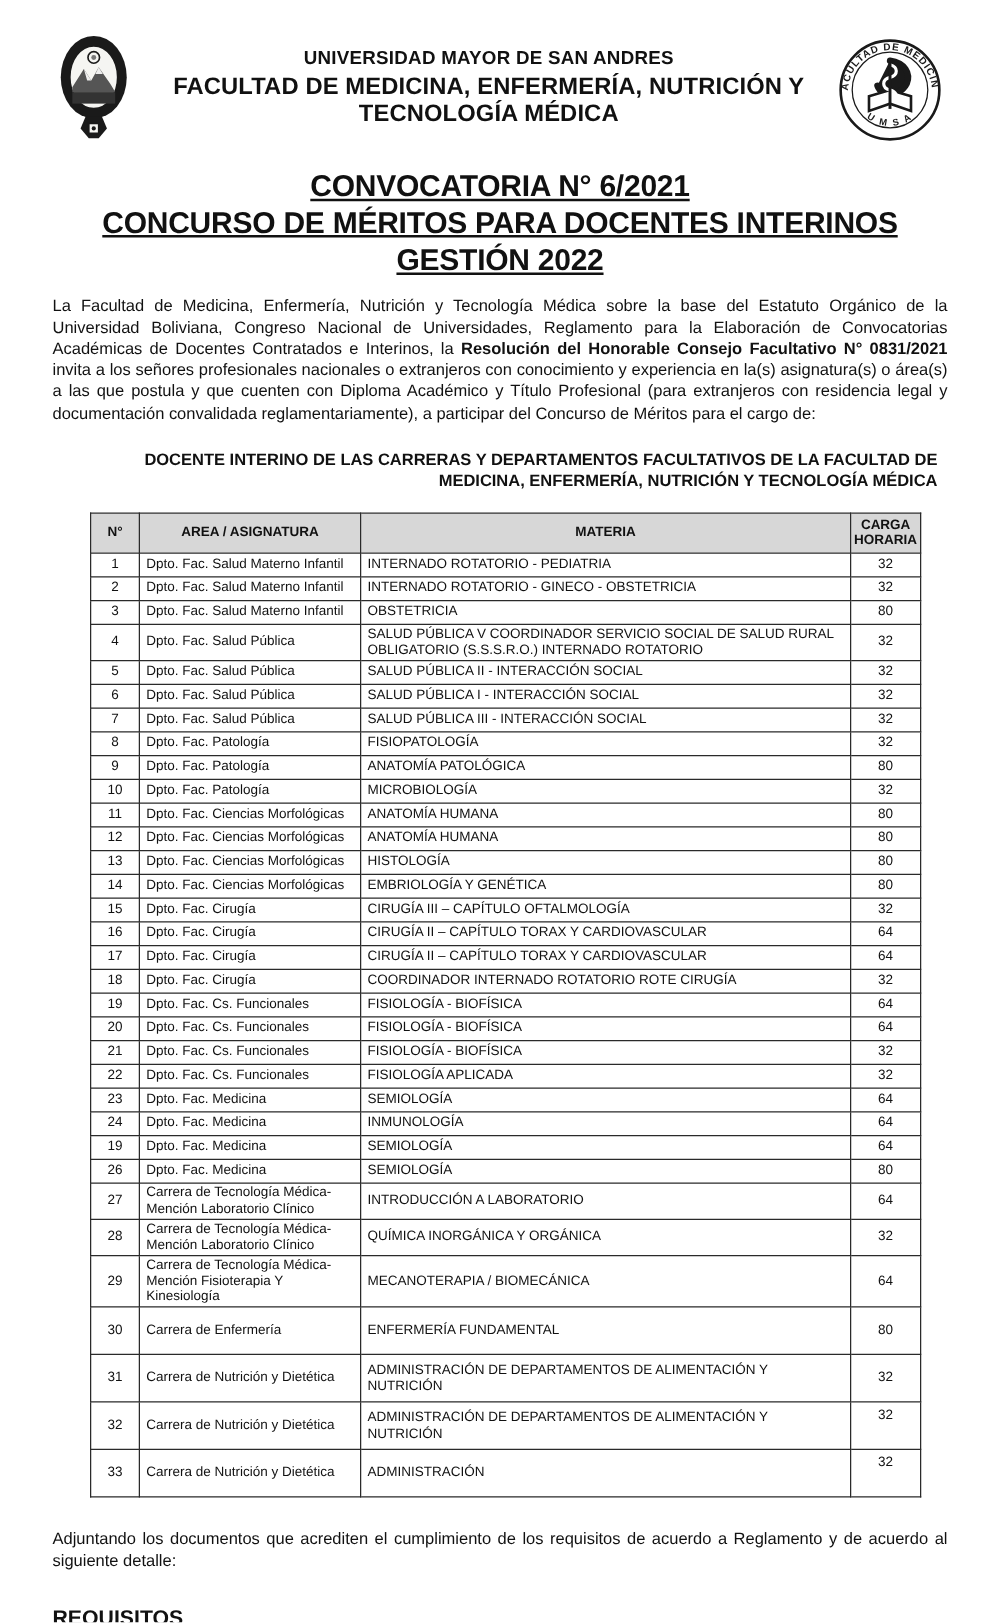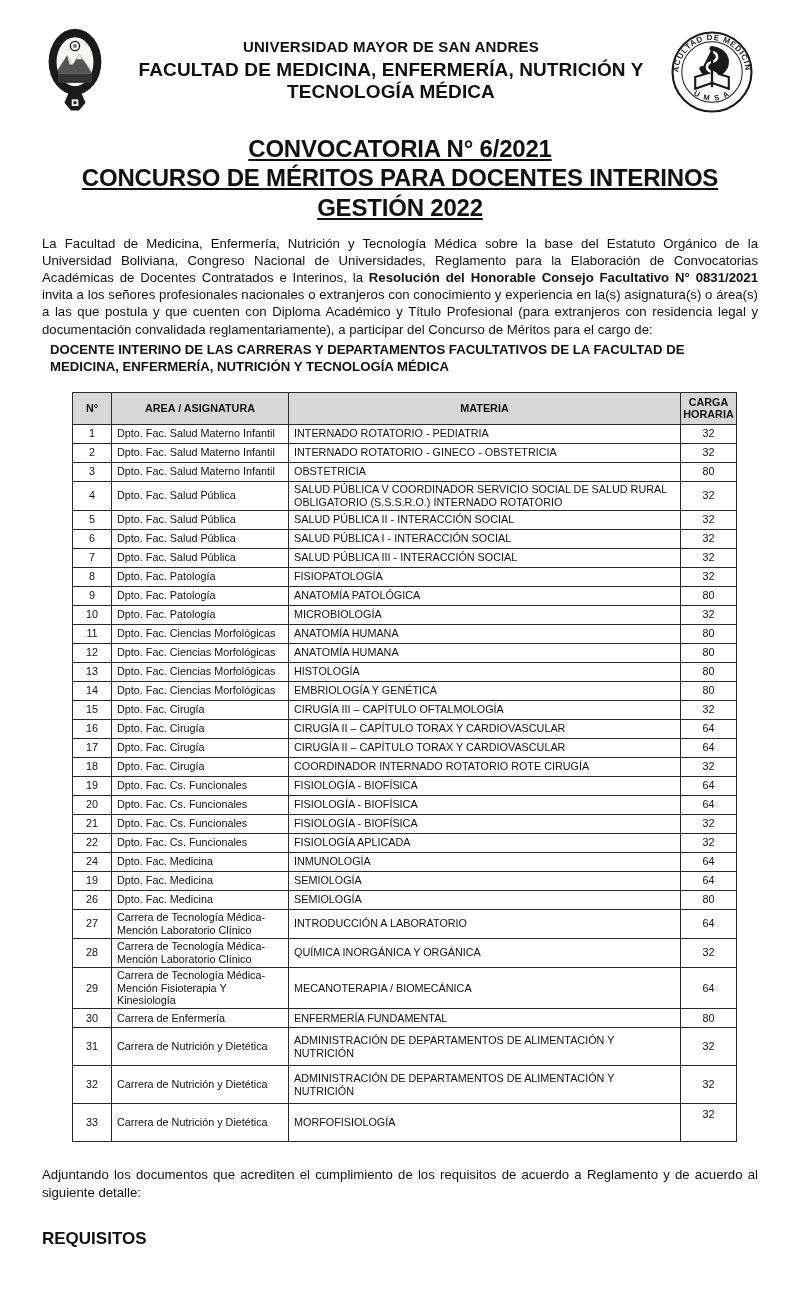--- a/index.html
+++ b/index.html
@@ -32,23 +32,23 @@
   
   .intro {
     margin-top: 13px;
     font-size: 13.2px; line-height: 1.3;
     text-align: justify;
   }
   .intro b { font-weight: 700; }
 
   
   .section-title {
-    margin: 3px auto 0 auto;
+    margin: 20px auto 0 auto;
     width: 700px;
-    text-align: left;
+    text-align: right;
     font-size: 13.2px; font-weight: 700; line-height: 1.3;
   }
 
   
   table.cargos {
     margin: 17px 0 0 30px;
     width: 664px;
     border-collapse: collapse;
     table-layout: fixed;
     font-size: 10.8px;
@@ -279,20 +279,26 @@
       <td class="materia">FISIOLOGÍA - BIOFÍSICA</td>
       <td class="carga">32</td>
     </tr>
         <tr>
       <td class="n">22</td>
       <td class="area">Dpto. Fac. Cs. Funcionales</td>
       <td class="materia">FISIOLOGÍA APLICADA</td>
       <td class="carga">32</td>
     </tr>
         <tr>
+      <td class="n">23</td>
+      <td class="area">Dpto. Fac. Medicina</td>
+      <td class="materia">SEMIOLOGÍA</td>
+      <td class="carga">64</td>
+    </tr>
+        <tr>
       <td class="n">24</td>
       <td class="area">Dpto. Fac. Medicina</td>
       <td class="materia">INMUNOLOGÍA</td>
       <td class="carga">64</td>
     </tr>
         <tr>
       <td class="n">19</td>
       <td class="area">Dpto. Fac. Medicina</td>
       <td class="materia">SEMIOLOGÍA</td>
       <td class="carga">64</td>
@@ -335,21 +341,21 @@
     </tr>
         <tr>
       <td class="n">32</td>
       <td class="area">Carrera de Nutrición y Dietética</td>
       <td class="materia">ADMINISTRACIÓN DE DEPARTAMENTOS DE ALIMENTACIÓN Y NUTRICIÓN</td>
       <td class="carga">32</td>
     </tr>
         <tr>
       <td class="n">33</td>
       <td class="area">Carrera de Nutrición y Dietética</td>
-      <td class="materia">MORFOFISIOLOGÍA</td>
+      <td class="materia">ADMINISTRACIÓN</td>
       <td class="carga">32</td>
     </tr>
       </tbody>
   </table>
 
   <p class="closing">Adjuntando los documentos que acrediten el cumplimiento de los requisitos de acuerdo a Reglamento y de acuerdo al siguiente detalle:</p>
 
   <div class="req-heading">REQUISITOS</div>
 
 </div>

